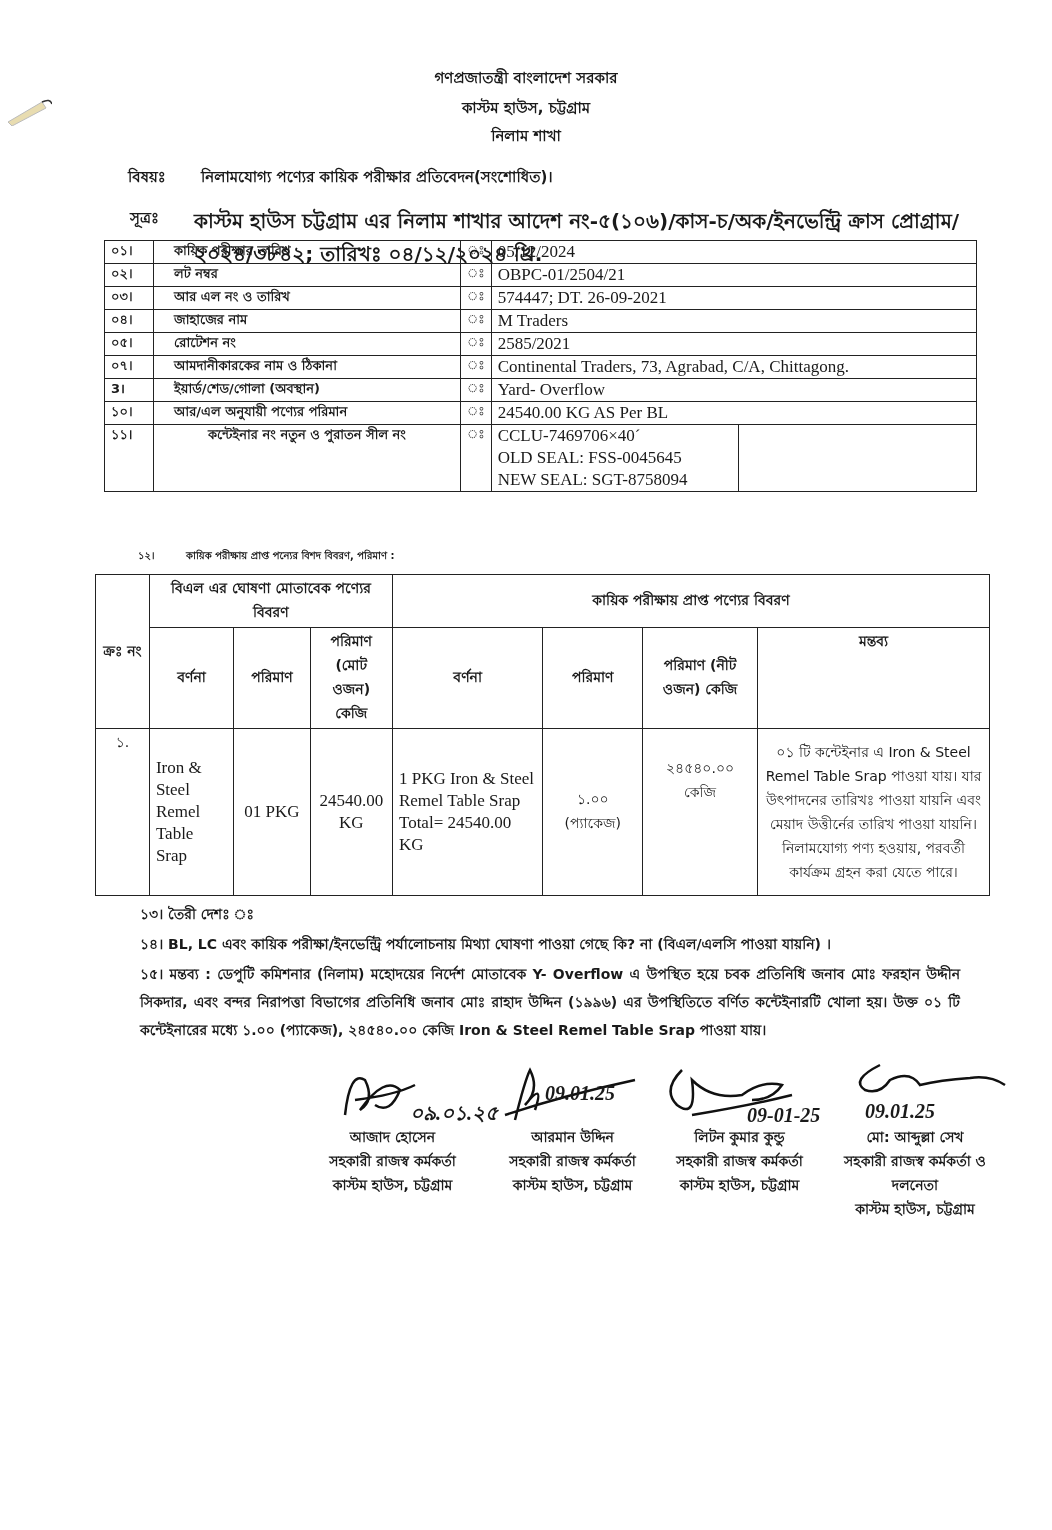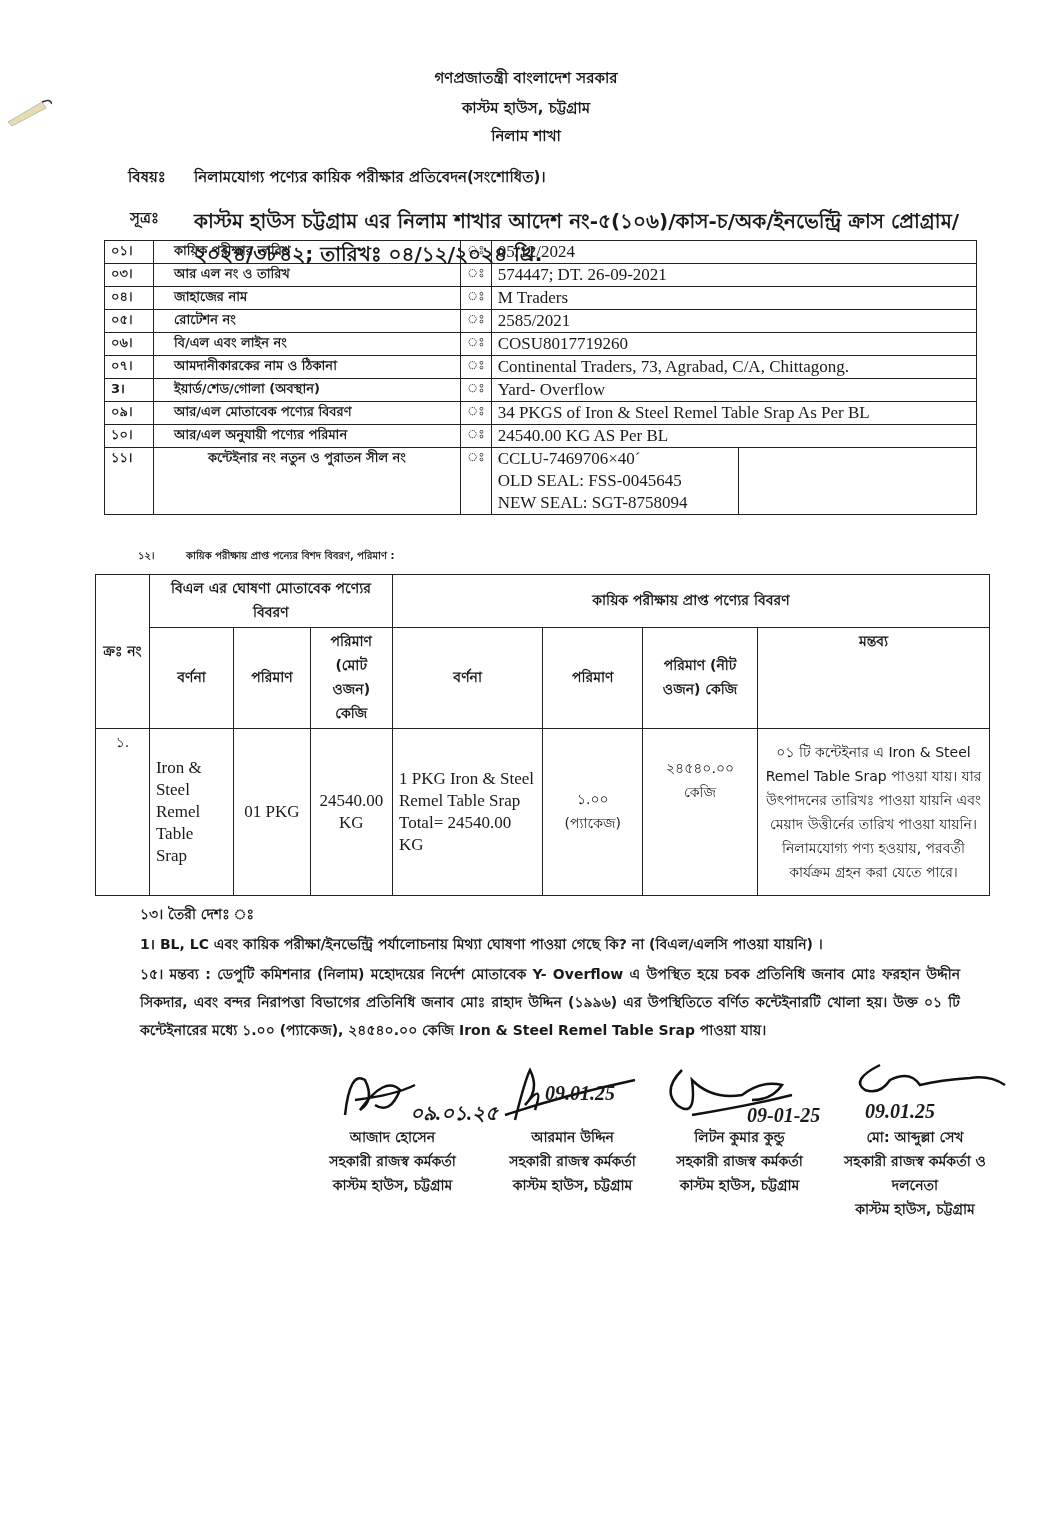--- a/index.html
+++ b/index.html
@@ -58,74 +58,68 @@
     <path d="M2 24 L36 4 L40 10 L6 28 Z" fill="#e8dcb0" stroke="#bbb" stroke-width="1"></path>
     <path d="M36 4 Q44 0 46 6" fill="none" stroke="#333" stroke-width="1.5"></path>
   </svg>
 </div>
 
 <div class="abs hdr center" style="top:66px;">গণপ্রজাতন্ত্রী বাংলাদেশ সরকার</div>
 <div class="abs hdr center" style="top:96px;">কাস্টম হাউস, চট্টগ্রাম</div>
 <div class="abs hdr center" style="top:124px;">নিলাম শাখা</div>
 
 <div class="abs subject-label" style="left:128px; top:165px;">বিষয়ঃ</div>
-<div class="abs subject-text" style="left:194px; top:165px;">নিলামযোগ্য পণ্যের কায়িক পরীক্ষার প্রতিবেদন(সংশোধিত)।</div>
+<div class="abs subject-text" style="left:201px; top:165px;">নিলামযোগ্য পণ্যের কায়িক পরীক্ষার প্রতিবেদন(সংশোধিত)।</div>
 
 <div class="abs ref-label" style="left:130px; top:206px;">সূত্রঃ</div>
 <div class="abs ref-text" style="left:194px; top:206px;">কাস্টম হাউস চট্টগ্রাম এর নিলাম শাখার আদেশ নং-৫(১০৬)/কাস-চ/অক/ইনভেন্ট্রি ক্রাস প্রোগ্রাম/২০২৪/৩৮৪২; তারিখঃ ০৪/১২/২০২৪ খ্রি.</div>
 
 <table class="abs info-table">
   <tbody id="info-body">
       <tr>
         <td class="num">০১।</td>
         <td class="lbl">কায়িক পরীক্ষার তারিখ</td>
         <td class="colon">ঃ</td>
         <td class="val" colspan="2">05/12/2024</td>
       </tr>
       <tr>
+        <td class="num">০২।</td>
+        <td class="lbl">লট নম্বর</td>
+        <td class="colon">ঃ</td>
+        <td class="val" colspan="2">OBPC-01/2504/21</td>
+      </tr>
+      <tr>
         <td class="num">০৩।</td>
         <td class="lbl">আর এল নং ও তারিখ</td>
         <td class="colon">ঃ</td>
         <td class="val" colspan="2">574447; DT. 26-09-2021</td>
       </tr>
       <tr>
         <td class="num">০৪।</td>
         <td class="lbl">জাহাজের নাম</td>
         <td class="colon">ঃ</td>
         <td class="val" colspan="2">M Traders</td>
       </tr>
       <tr>
         <td class="num">০৫।</td>
         <td class="lbl">রোটেশন নং</td>
         <td class="colon">ঃ</td>
         <td class="val" colspan="2">2585/2021</td>
       </tr>
       <tr>
-        <td class="num">০৬।</td>
-        <td class="lbl">বি/এল এবং লাইন নং</td>
-        <td class="colon">ঃ</td>
-        <td class="val" colspan="2">COSU8017719260</td>
-      </tr>
-      <tr>
         <td class="num">০৭।</td>
         <td class="lbl">আমদানীকারকের নাম ও ঠিকানা</td>
         <td class="colon">ঃ</td>
         <td class="val" colspan="2">Continental Traders, 73, Agrabad, C/A, Chittagong.</td>
       </tr>
       <tr>
         <td class="num">3।</td>
         <td class="lbl">ইয়ার্ড/শেড/গোলা (অবস্থান)</td>
         <td class="colon">ঃ</td>
         <td class="val" colspan="2">Yard- Overflow</td>
-      </tr>
-      <tr>
-        <td class="num">০৯।</td>
-        <td class="lbl">আর/এল মোতাবেক পণ্যের বিবরণ</td>
-        <td class="colon">ঃ</td>
-        <td class="val" colspan="2">34 PKGS of Iron &amp; Steel Remel  Table Srap As Per BL</td>
       </tr>
       <tr>
         <td class="num">১০।</td>
         <td class="lbl">আর/এল অনুযায়ী পণ্যের পরিমান</td>
         <td class="colon">ঃ</td>
         <td class="val" colspan="2">24540.00 KG AS Per BL</td>
       </tr>
     </tbody>
   <tbody>
       <tr>
@@ -170,21 +164,21 @@
     <td class="serif">24540.00 KG</td>
     <td class="serif left">1 PKG Iron &amp; Steel Remel  Table Srap Total= 24540.00 KG</td>
     <td>১.০০ (প্যাকেজ)</td>
     <td class="top" style="padding-top:28px;">২৪৫৪০.০০ কেজি</td>
     <td class="remark">০১ টি কন্টেইনার এ Iron &amp; Steel Remel  Table Srap পাওয়া যায়। যার উৎপাদনের তারিখঃ পাওয়া যায়নি এবং মেয়াদ উত্তীর্নের তারিখ পাওয়া যায়নি। নিলামযোগ্য পণ্য হওয়ায়, পরবর্তী কার্যক্রম গ্রহন করা যেতে পারে।</td>
   </tr>
 </tbody>
   </table>
 
 <div class="abs para" style="top:900px;">১৩। তৈরী দেশঃ ঃ</div>
-<div class="abs para" style="top:930px;">1। BL, LC এবং কায়িক পরীক্ষা/ইনভেন্ট্রি পর্যালোচনায় মিথ্যা ঘোষণা পাওয়া গেছে কি?    না (বিএল/এলসি পাওয়া যায়নি) ।</div>
+<div class="abs para" style="top:930px;">১৪। BL, LC এবং কায়িক পরীক্ষা/ইনভেন্ট্রি পর্যালোচনায় মিথ্যা ঘোষণা পাওয়া গেছে কি?    না (বিএল/এলসি পাওয়া যায়নি) ।</div>
 <div class="abs para para15" style="top:960px;">১৫। মন্তব্য : ডেপুটি কমিশনার (নিলাম) মহোদয়ের নির্দেশ মোতাবেক Y- Overflow এ উপস্থিত হয়ে চবক প্রতিনিধি জনাব মোঃ ফরহান উদ্দীন সিকদার, এবং বন্দর নিরাপত্তা বিভাগের প্রতিনিধি জনাব মোঃ রাহাদ উদ্দিন (১৯৯৬) এর উপস্থিতিতে বর্ণিত কন্টেইনারটি খোলা হয়। উক্ত ০১ টি কন্টেইনারের মধ্যে ১.০০ (প্যাকেজ), ২৪৫৪০.০০ কেজি Iron &amp; Steel Remel  Table Srap পাওয়া যায়।</div>
 
 <div class="abs sig" style="left:305px;">
   <div class="scribble">
     <svg width="175" height="65" viewBox="0 0 175 65">
         <path d="M40 55 Q45 10 60 20 Q70 40 55 50 Q80 15 95 30 Q85 55 70 45 M50 40 Q90 35 110 25" fill="none" stroke="#111" stroke-width="2.5"></path>
       </svg>
     <span class="date" style="left:105px; top:38px;">০৯.০১.২৫</span>
   </div>
   <div class="line">আজাদ হোসেন</div>

